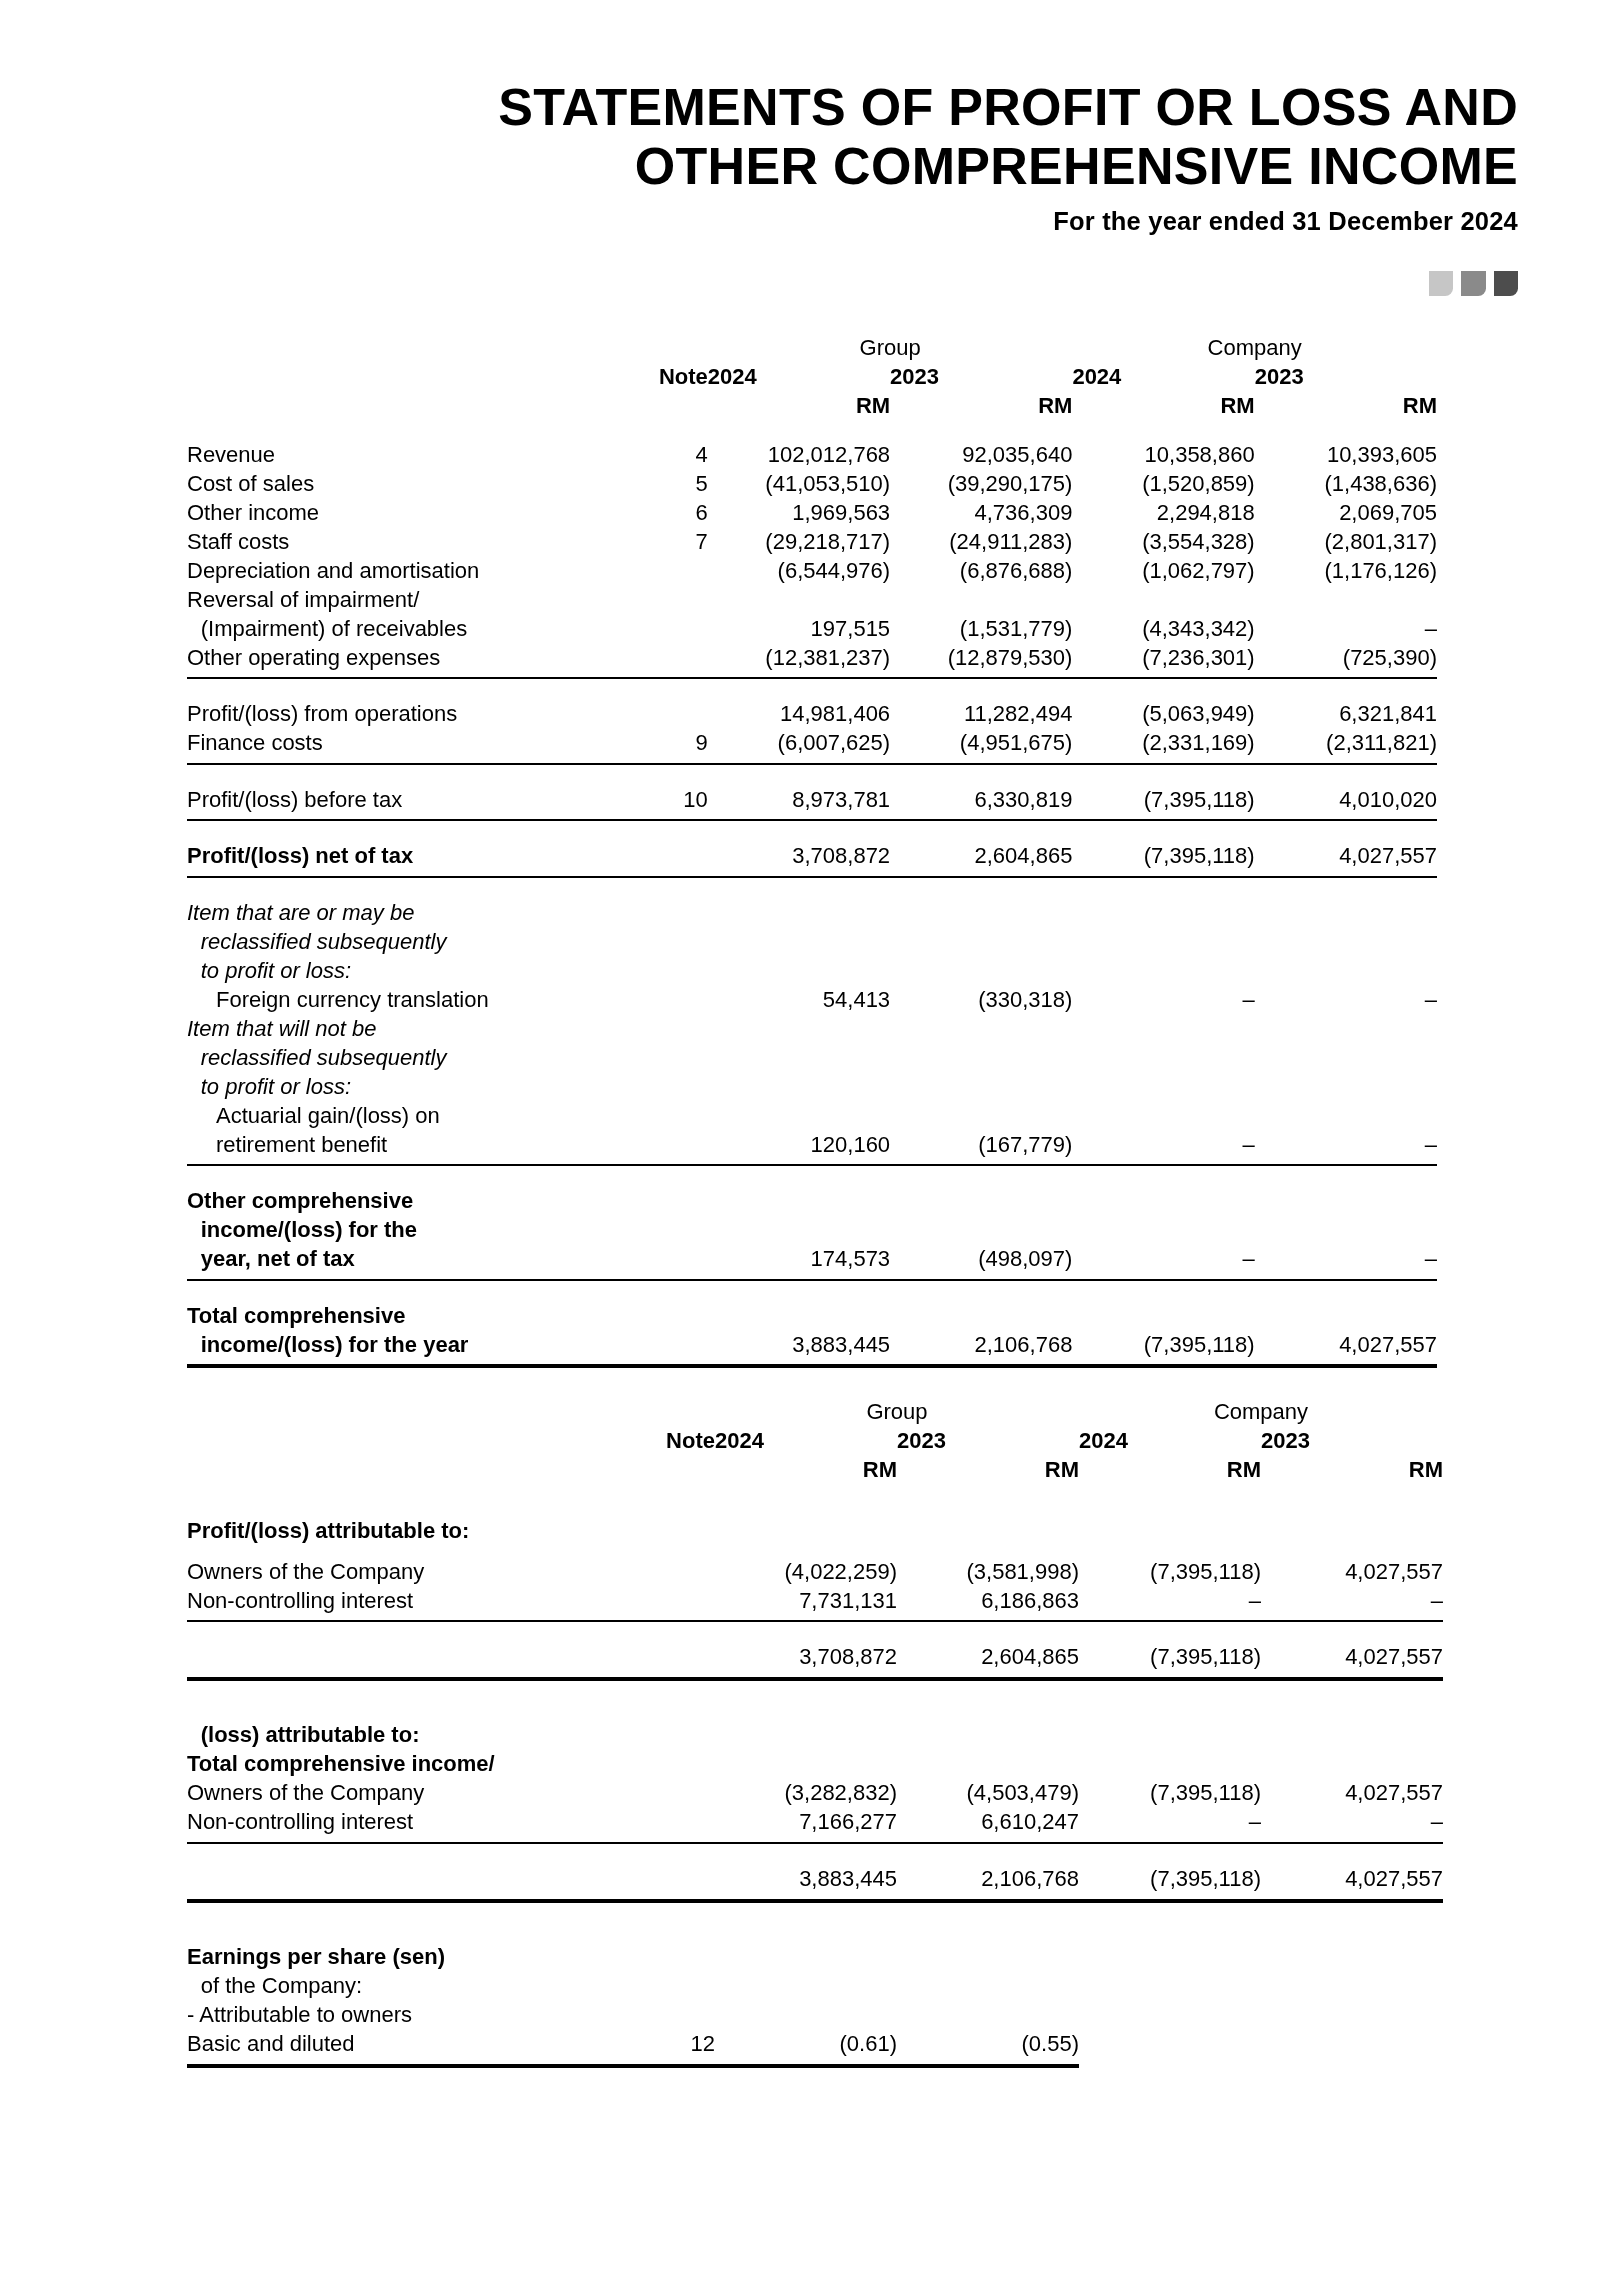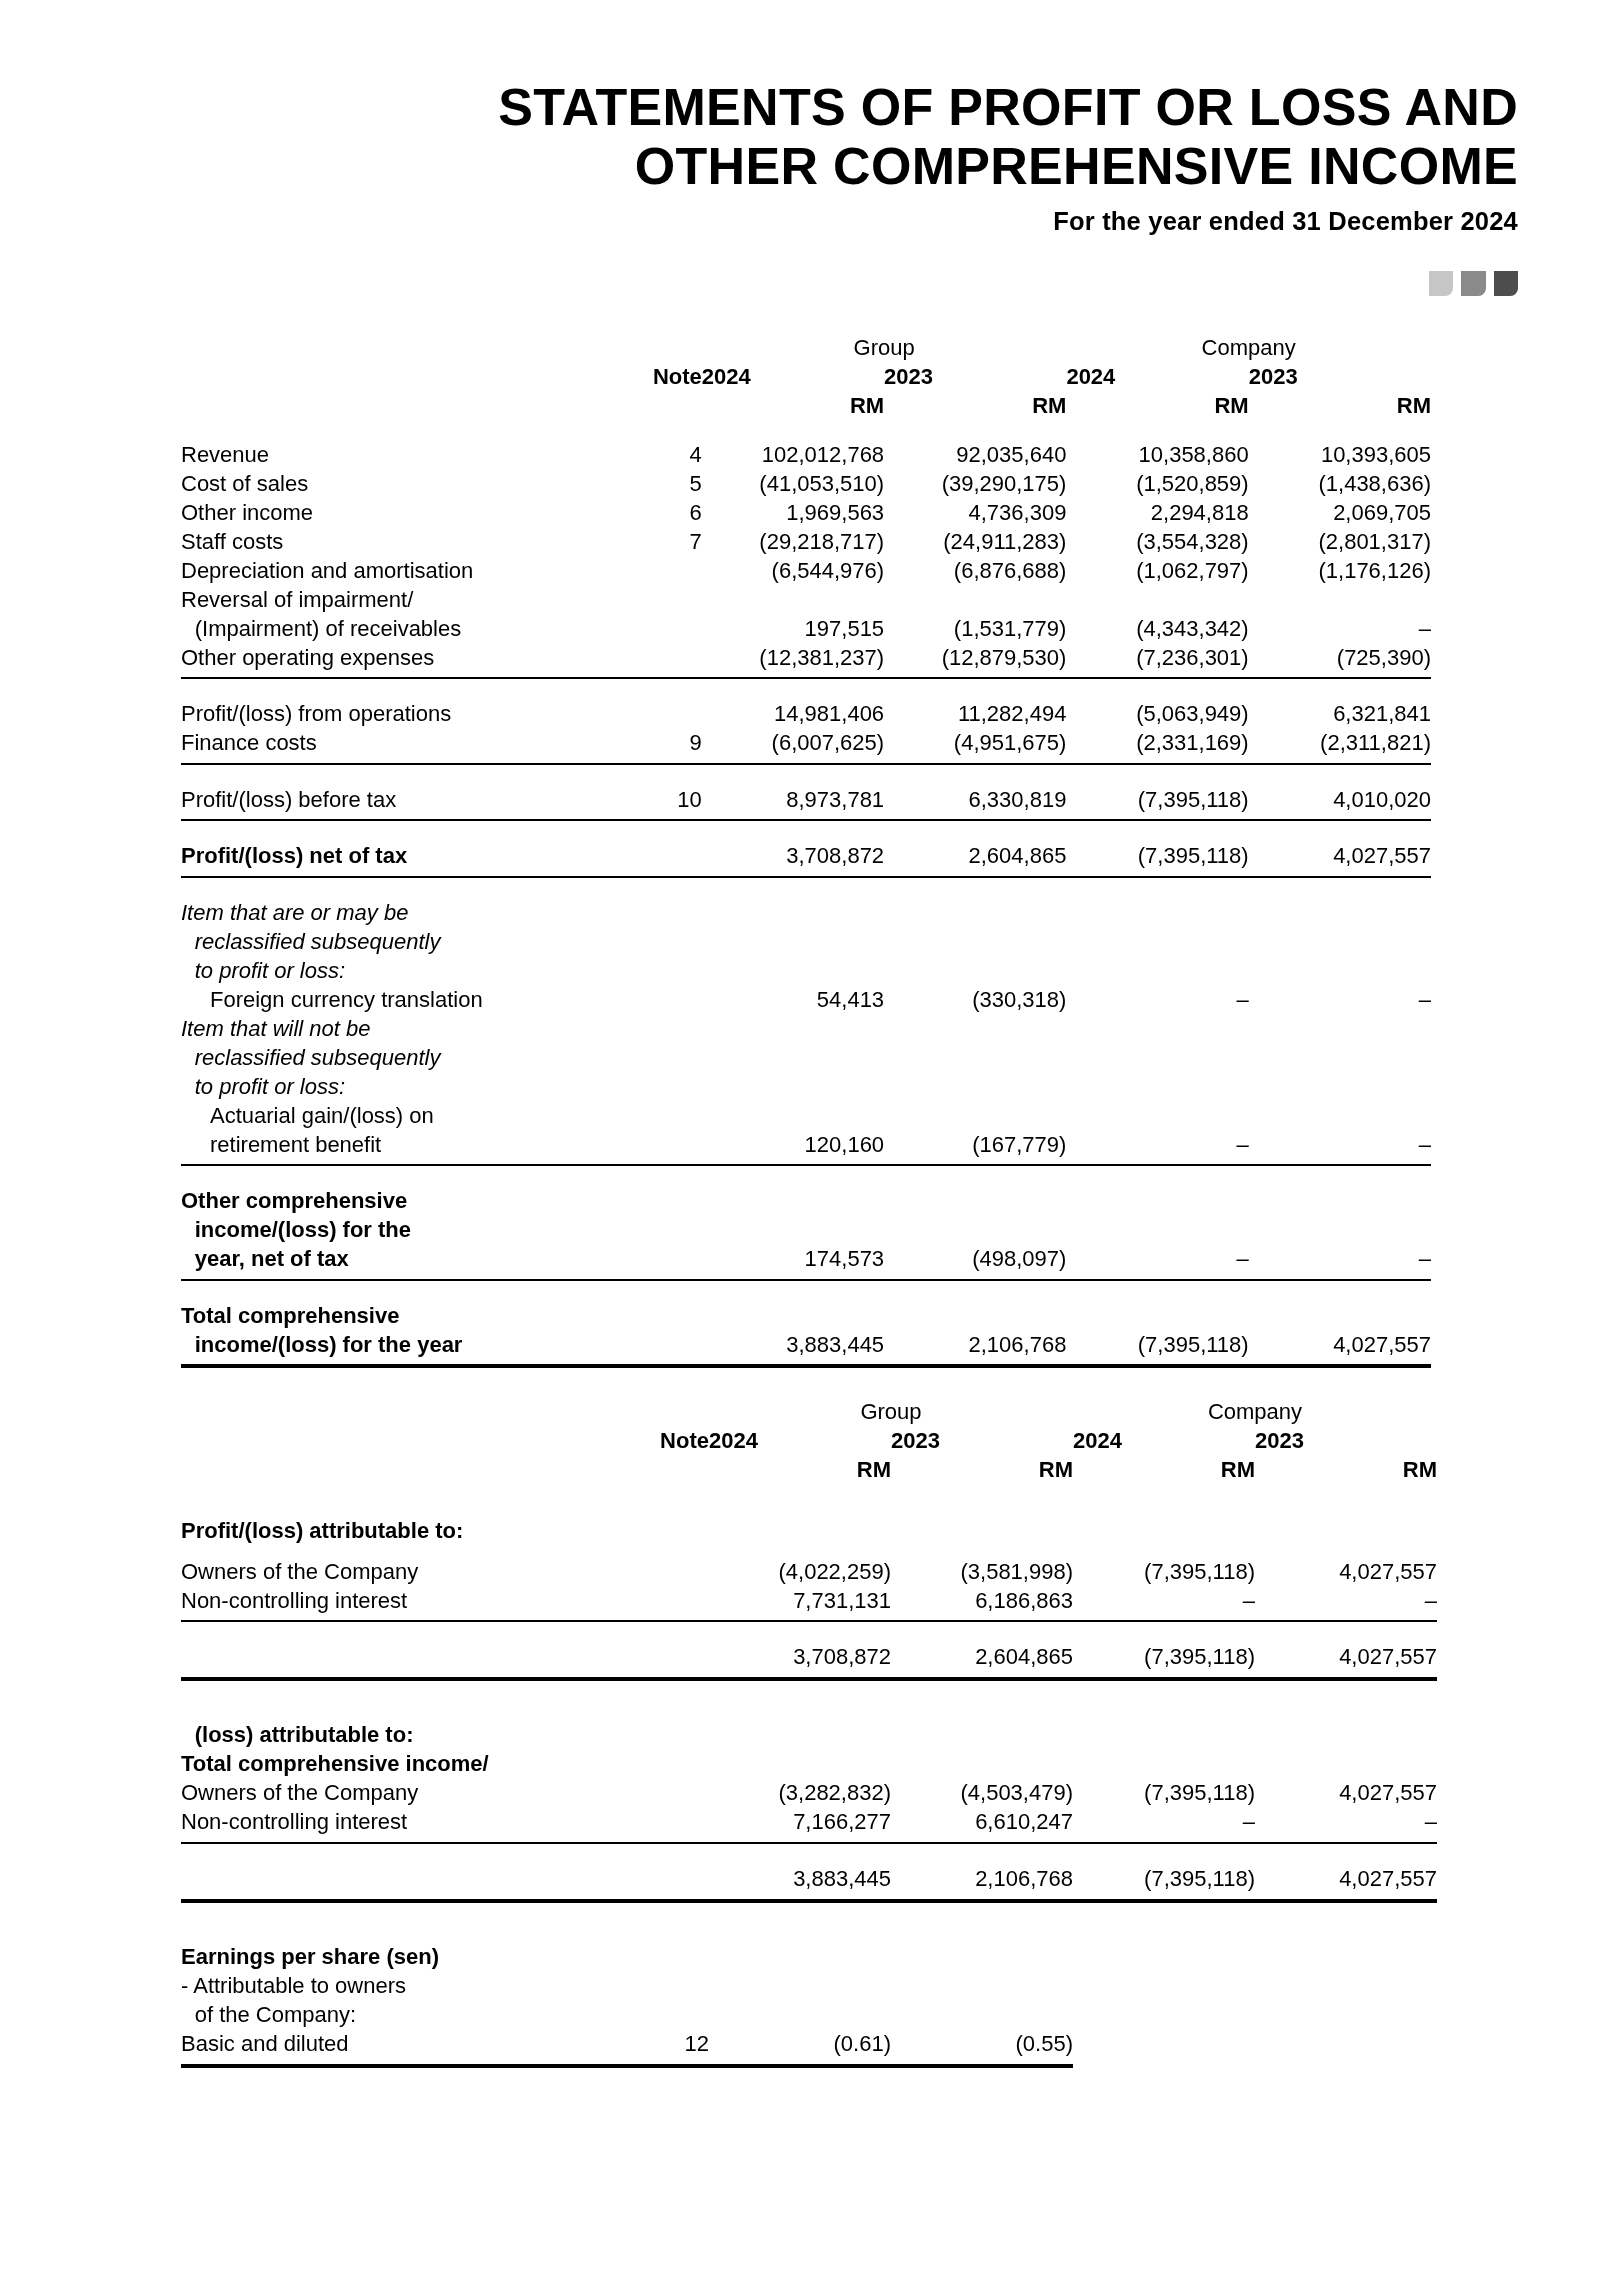--- a/index.html
+++ b/index.html
@@ -47,21 +47,21 @@
   }
   .sq {
     width: 24.5px;
     height: 24.5px;
     border-bottom-right-radius: 7.8px;
   }
 
   
   .sheet {
     position: absolute;
-    left: 181px;
+    left: 187px;
     top: 0;
     width: 1250px;
   }
 
   table.fin {
     width: 100%;
     border-collapse: collapse;
     font-size: 22px;
     table-layout: fixed;
   }
@@ -620,29 +620,29 @@
 
       <tr>
         <td class="bold">Earnings per share (sen)</td>
         <td class="note"></td>
           <td class="num"></td>
         <td class="num"></td>
           <td class="num"></td>
           <td class="num"></td>
       </tr>
       <tr>
+        <td class="ind1">of the Company:</td>
+        <td class="note"></td>
+          <td class="num"></td>
+        <td class="num"></td>
+          <td class="num"></td>
+          <td class="num"></td>
+      </tr>
+      <tr>
         <td>- Attributable to owners</td>
-        <td class="note"></td>
-          <td class="num"></td>
-        <td class="num"></td>
-          <td class="num"></td>
-          <td class="num"></td>
-      </tr>
-      <tr>
-        <td class="ind1">of the Company:</td>
         <td class="note"></td>
           <td class="num"></td>
         <td class="num"></td>
           <td class="num"></td>
           <td class="num"></td>
       </tr>
       <tr>
         <td>Basic and diluted</td>
         <td class="note">12</td>
         <td class="num">(0.61)</td>

